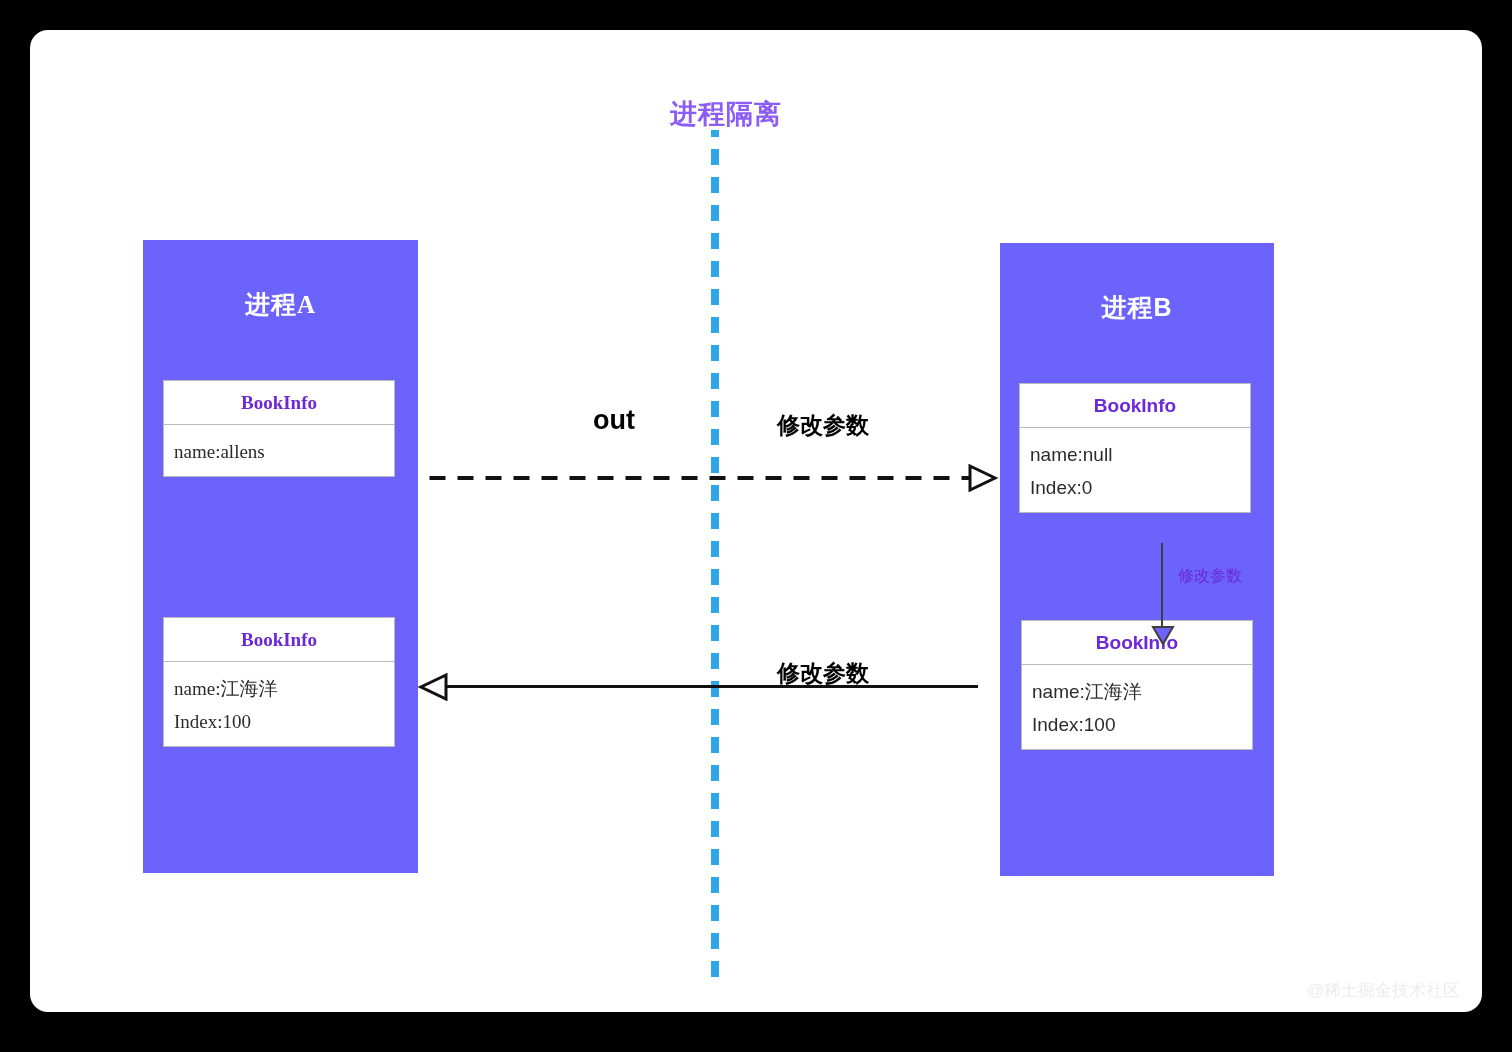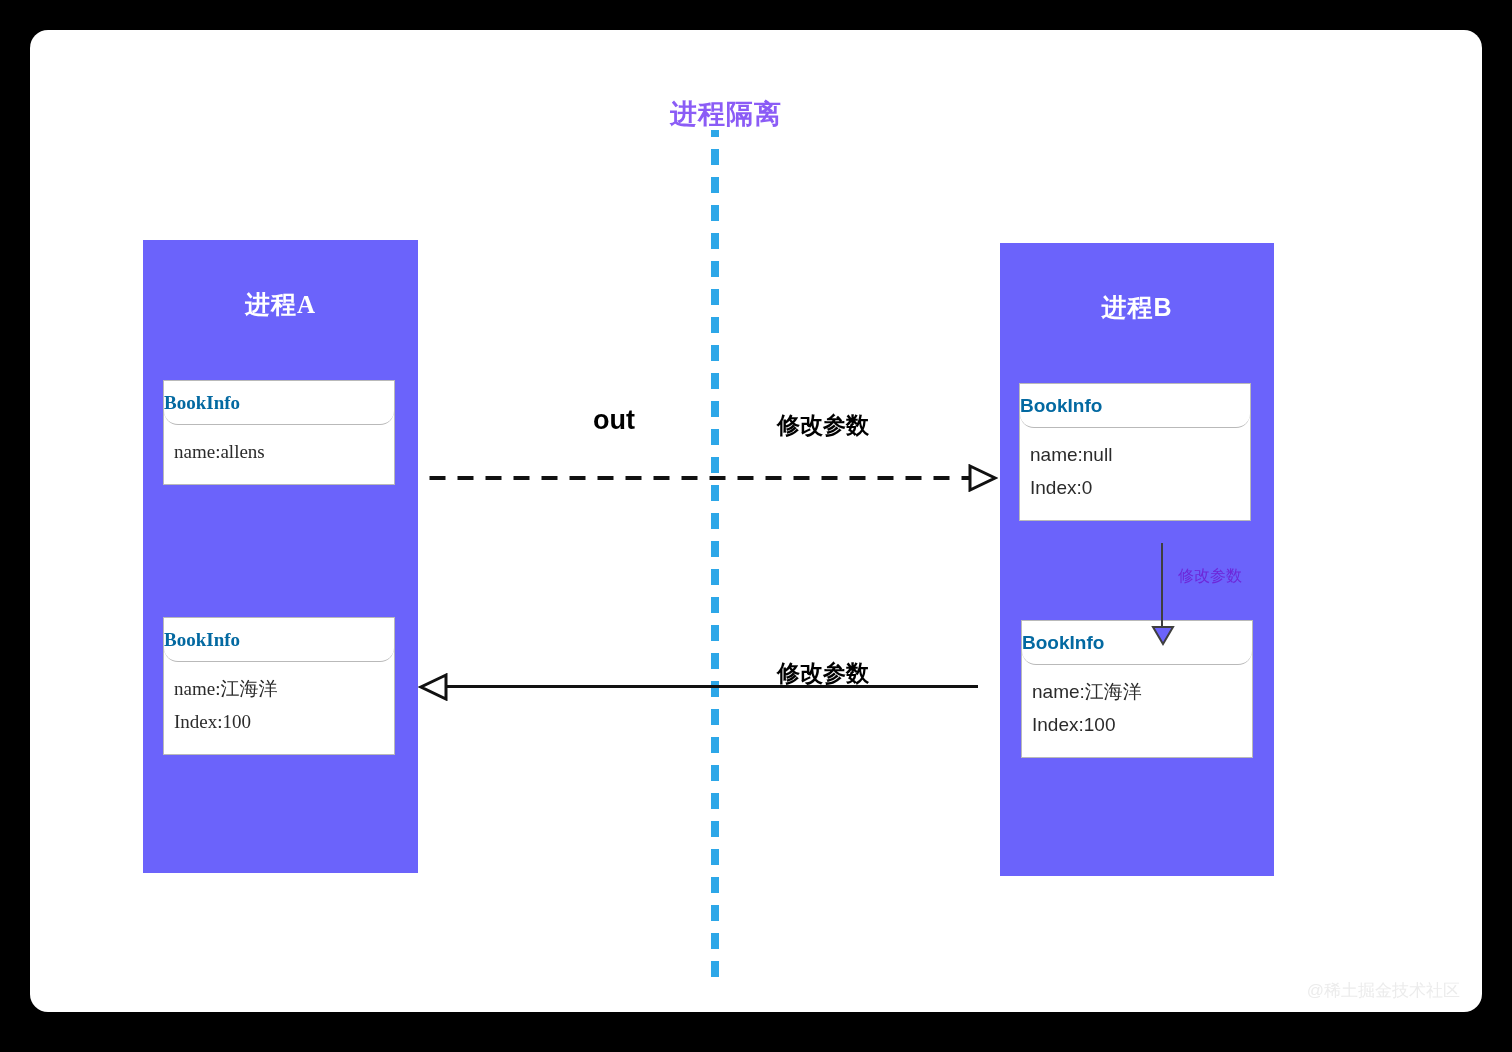--- a/index.html
+++ b/index.html
@@ -74,29 +74,28 @@
   
   .card {
     position: absolute;
     background: #ffffff;
     border: 1px solid #b9b9b9;
     width: 232px;
   }
   .card-header {
     height: 44px;
     line-height: 44px;
-    text-align: left;
+    text-align: center;
     font-size: 19px;
     font-weight: 700;
-    color: #0369a1;
+    color: #6d28d9;
     border-bottom: 1px solid #b9b9b9;
-    border-radius: 14px;
   }
   .card-body {
-    padding: 12px 0 14px 10px;
+    padding: 12px 0 6px 10px;
   }
   .card-row {
     font-size: 19px;
     color: #2b2b2b;
     line-height: 1.0;
     padding: 5px 0 9px 0;
     white-space: nowrap;
   }
 
   

